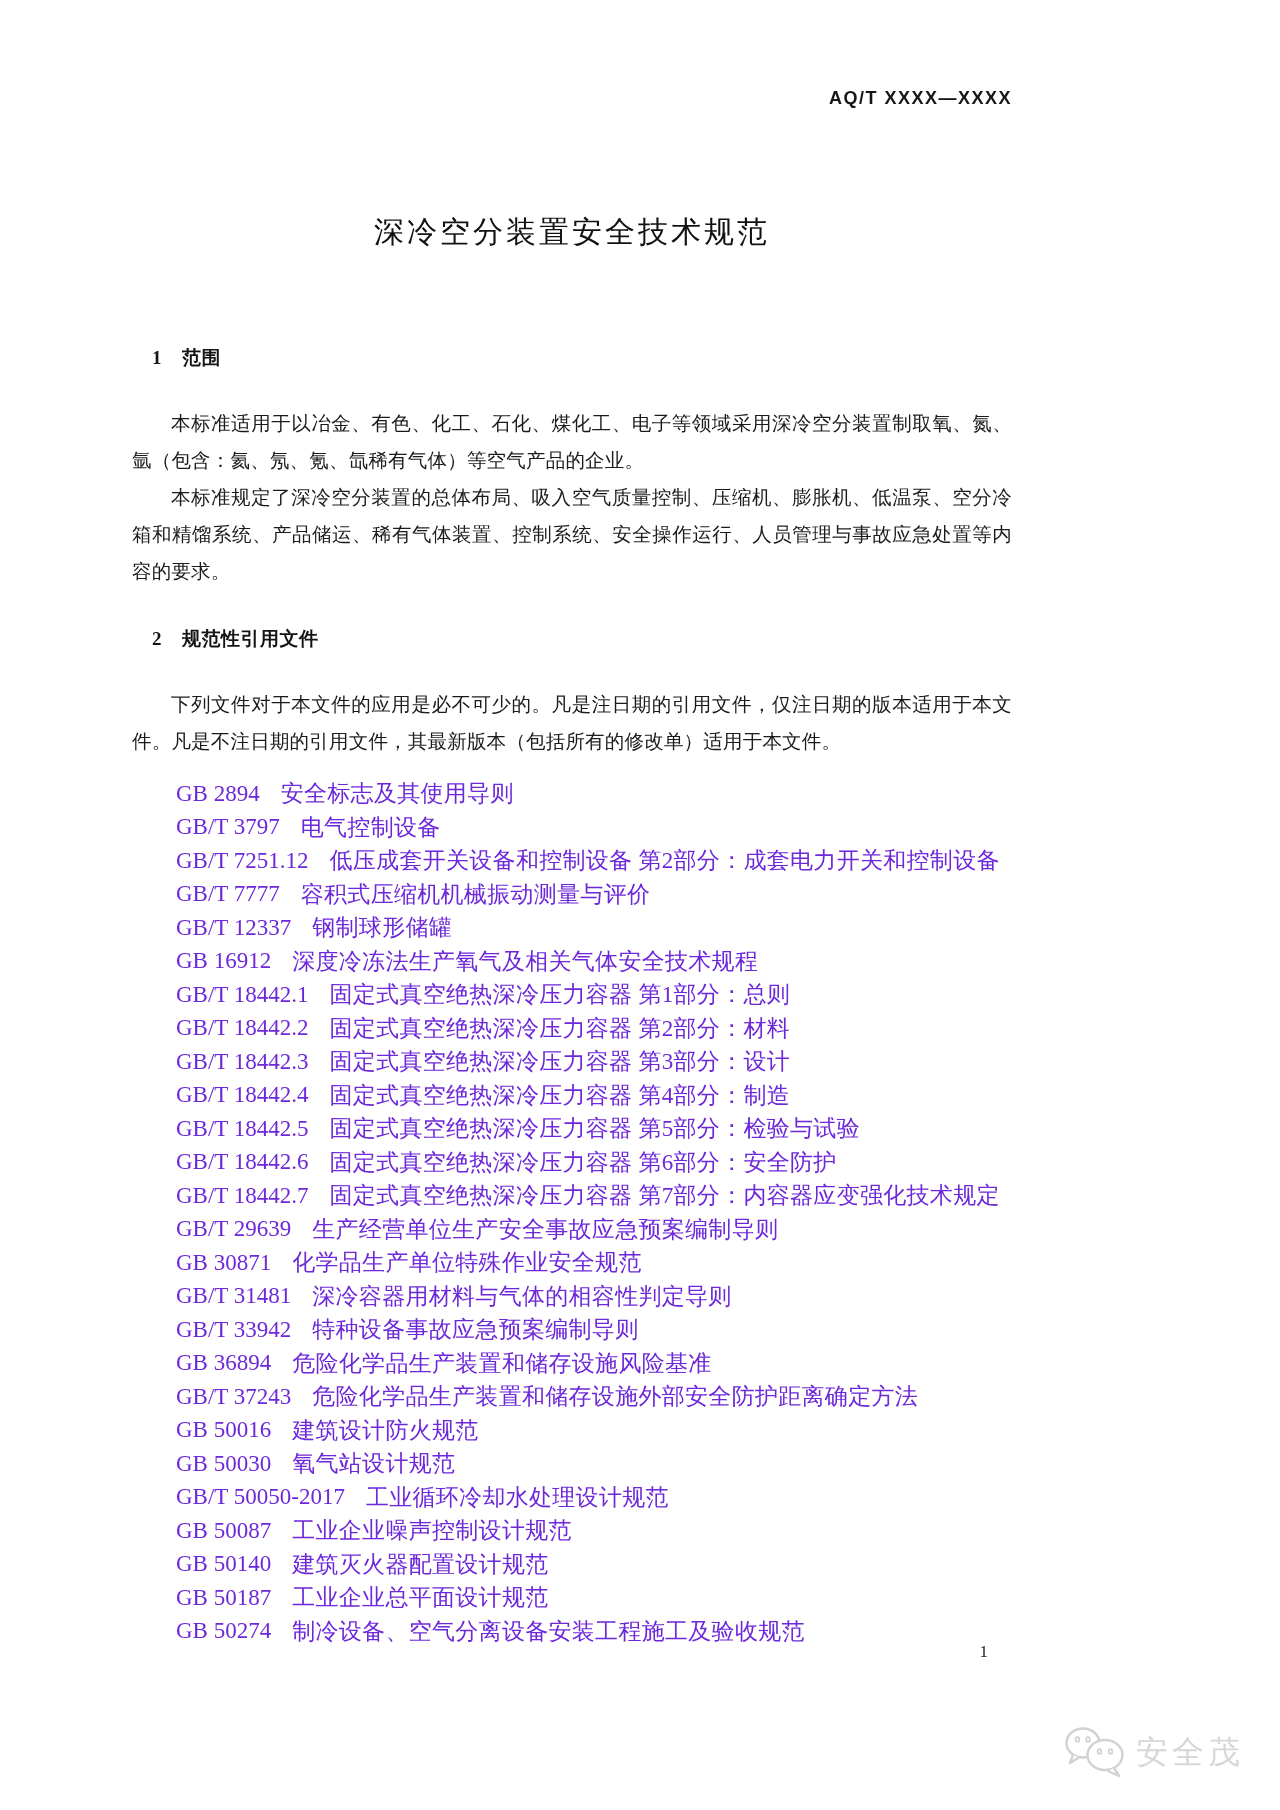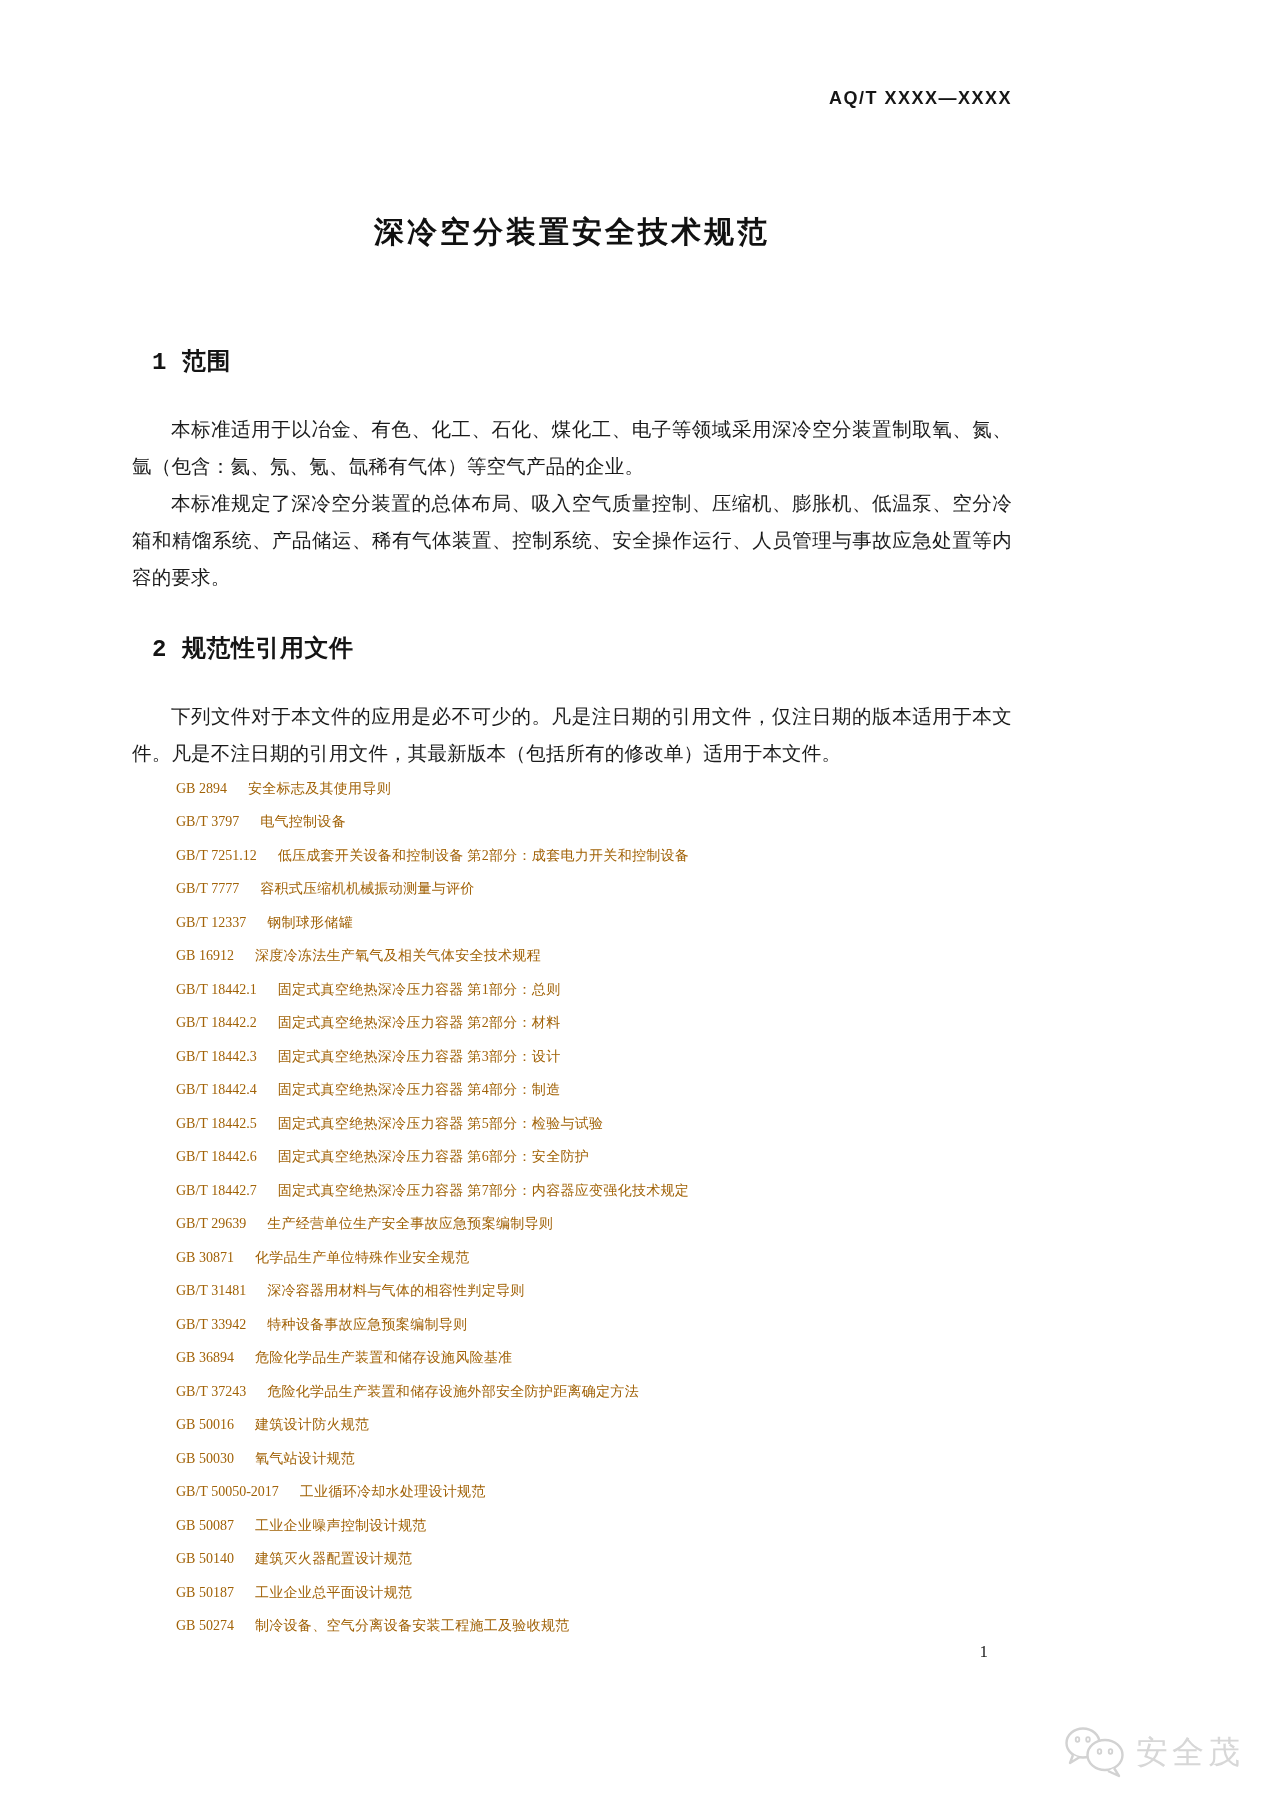--- a/index.html
+++ b/index.html
@@ -22,29 +22,29 @@
     font-family: "Liberation Sans", sans-serif;
     font-weight: 700;
     font-size: 18px;
     letter-spacing: 1.5px;
     color: #161616;
   }
   .doc-title {
     margin-top: 103px;
     text-align: center;
     font-family: "Liberation Sans", sans-serif;
-    font-weight: 700;
+    font-weight: 400;
     font-size: 30px;
     letter-spacing: 3px;
     color: #111;
   }
   .sec-heading {
-    font-family: Liberation Mono, monospace;
+    font-family: Liberation Serif, serif;
     font-weight: 700;
-    font-size: 24px;
+    font-size: 19px;
     color: #141414;
     padding-left: 20px;
     letter-spacing: 0.5px;
   }
   .sec-heading .sec-num {
     display: inline-block;
     min-width: 30px;
   }
   .sec-1-heading { margin-top: 92px; }
   .sec-2-heading { margin-top: 36px; }
@@ -52,24 +52,24 @@
   .para {
     margin: 0;
     font-size: 19.5px;
     line-height: 37px;
     text-align: justify;
     text-indent: 2em;
     letter-spacing: 0.2px;
     color: #1b1b1b;
   }
   .refs {
-    margin-top: 0;
+    margin-top: 17px;
     padding-left: 44px;
-    font-size: 14px;
-    color: #a16207;
+    font-size: 23px;
+    color: #6d28d9;
   }
   .ref-item {
     height: 33.5px;
     display: flex;
     align-items: center;
     white-space: nowrap;
   }
   .ref-code { white-space: pre; }
   .ref-name { margin-left: 21px; letter-spacing: 0.3px; }
   .page-number {

